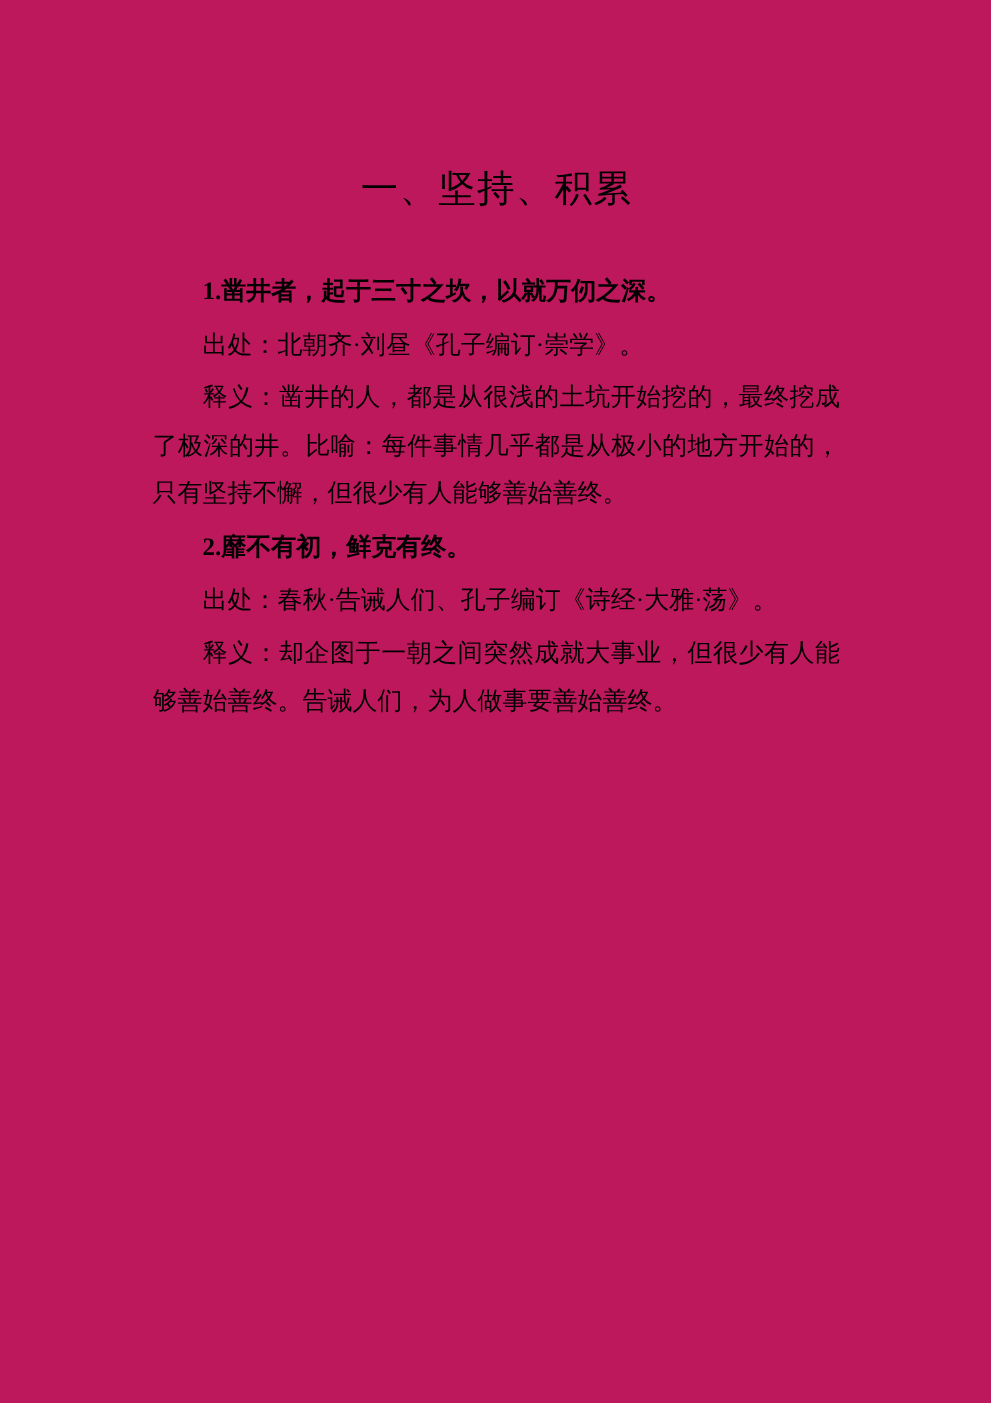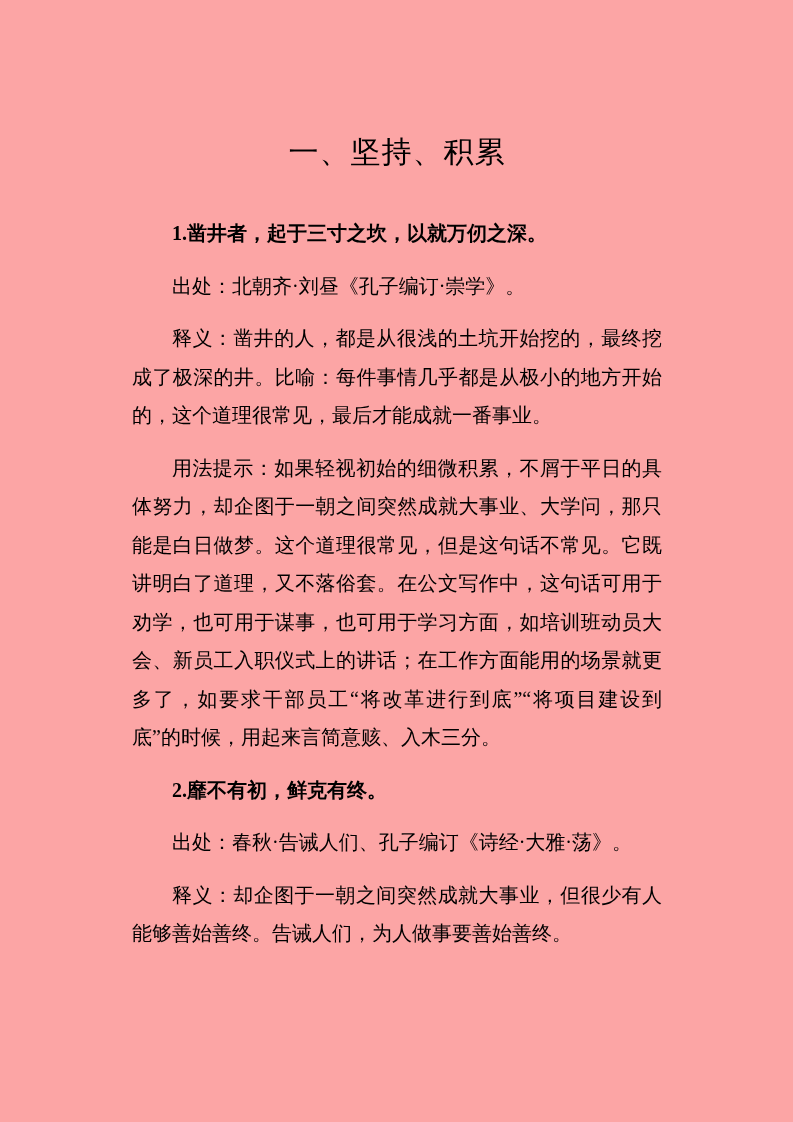--- a/index.html
+++ b/index.html
@@ -12,32 +12,32 @@
     height: 1122px;
     font-family: "Liberation Serif", "DejaVu Serif", serif;
     color: #000000;
     overflow: hidden;
   }
   .page {
     box-sizing: border-box;
     width: 793px;
     height: 1122px;
     padding: 131px 117px 0 118px;
-    background: #fca5a5;
+    background: #be185d;
   }
   .doc-title {
     margin: 0 0 41px 0;
     font-size: 30px;
     line-height: 42px;
     font-weight: normal;
     text-align: center;
     letter-spacing: 1px;
   }
   .doc-body p {
-    margin: 14px;
+    margin: 4px;
     font-size: 20px;
     line-height: 38.5px;
     text-align: justify;
     text-justify: inter-character;
     text-indent: 2em;
   }
   .entry-heading {
     font-weight: bold;
   }
 </style>
@@ -46,22 +46,21 @@
 
 <div class="page">
 
   <h1 class="doc-title">一、坚持、积累</h1>
 
   <div class="doc-body">
 
     <section>
       <p class="entry-heading">1.凿井者，起于三寸之坎，以就万仞之深。</p>
       <p>出处：北朝齐·刘昼《孔子编订·崇学》。</p>
-      <p>释义：凿井的人，都是从很浅的土坑开始挖的，最终挖成了极深的井。比喻：每件事情几乎都是从极小的地方开始的，这个道理很常见，最后才能成就一番事业。</p>
-      <p>用法提示：如果轻视初始的细微积累，不屑于平日的具体努力，却企图于一朝之间突然成就大事业、大学问，那只能是白日做梦。这个道理很常见，但是这句话不常见。它既讲明白了道理，又不落俗套。在公文写作中，这句话可用于劝学，也可用于谋事，也可用于学习方面，如培训班动员大会、新员工入职仪式上的讲话；在工作方面能用的场景就更多了，如要求干部员工“将改革进行到底”“将项目建设到底”的时候，用起来言简意赅、入木三分。</p>
+      <p>释义：凿井的人，都是从很浅的土坑开始挖的，最终挖成了极深的井。比喻：每件事情几乎都是从极小的地方开始的，只有坚持不懈，但很少有人能够善始善终。</p>
     </section>
 
     <section>
       <p class="entry-heading">2.靡不有初，鲜克有终。</p>
       <p>出处：春秋·告诫人们、孔子编订《诗经·大雅·荡》。</p>
       <p>释义：却企图于一朝之间突然成就大事业，但很少有人能够善始善终。告诫人们，为人做事要善始善终。</p>
     </section>
 
   </div>
 </div>

